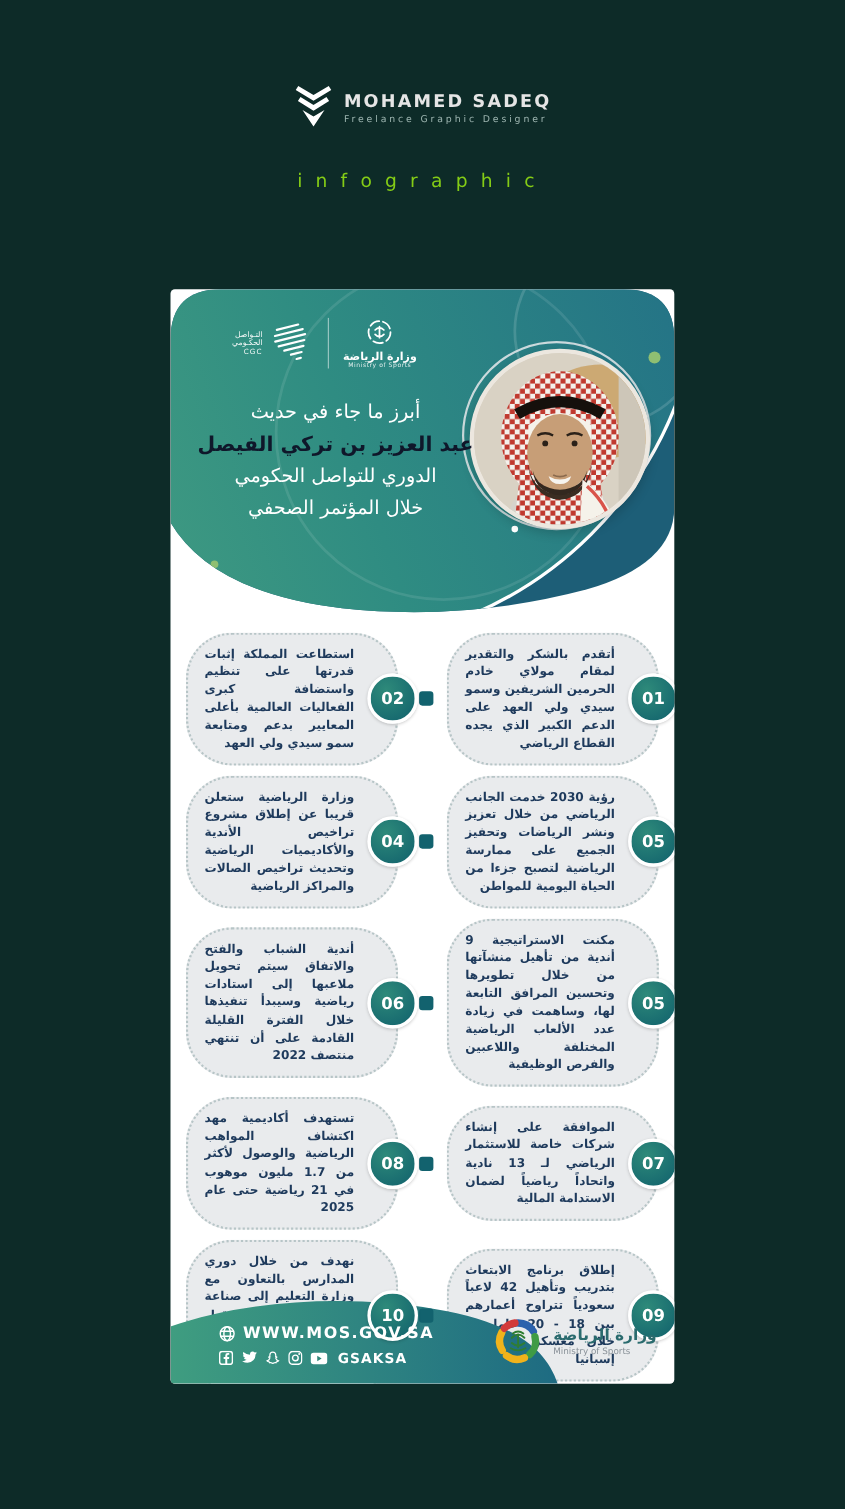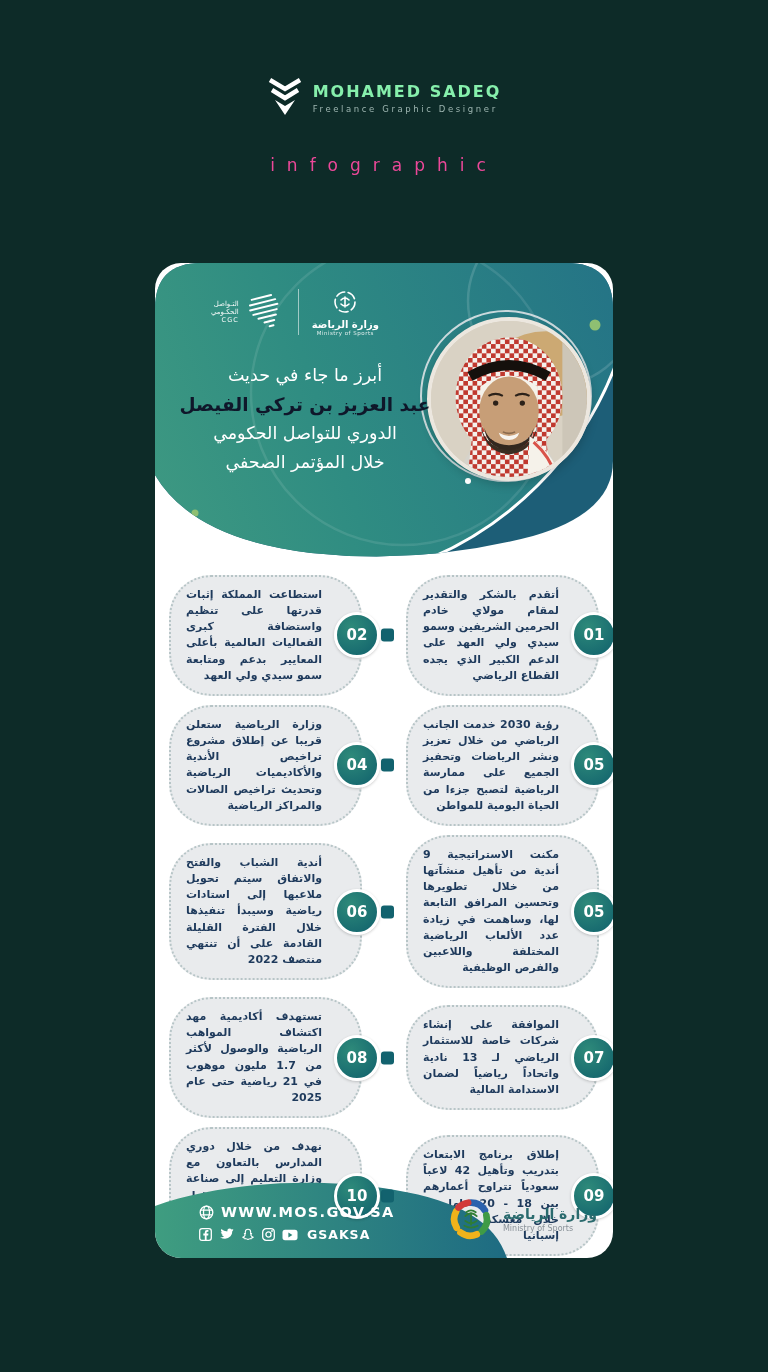--- a/index.html
+++ b/index.html
@@ -8,28 +8,28 @@
     background:#0d2b28;
     font-family:"DejaVu Sans","Liberation Sans",sans-serif;
     position:relative;overflow:hidden;
   }
   .page{position:absolute;inset:0;}
 
   
   .brand{position:absolute;top:78px;left:0;width:768px;display:flex;justify-content:center;align-items:center;gap:10px;}
   .brand .mark{width:36px;height:40px;flex:0 0 auto;}
   .brand-text{display:flex;flex-direction:column;}
-  .brand-name{color:#86efac;font-weight:bold;font-size:16px;letter-spacing:2px;}
+  .brand-name{color:#e5e5e5;font-weight:bold;font-size:16px;letter-spacing:2px;}
   .brand-sub{color:#9db5b0;font-size:8.5px;letter-spacing:2.6px;margin-top:3px;}
   .category{position:absolute;top:155px;left:0;width:768px;text-align:center;
-    color:#ec4899;font-size:17px;letter-spacing:12px;font-weight:400;}
+    color:#84cc16;font-size:17px;letter-spacing:12px;font-weight:400;}
 
   
   .card{position:absolute;left:155px;top:263px;width:458px;height:995px;
-    background:#ffffff;border-radius:26px;overflow:hidden;text-decoration:underline;}
+    background:#ffffff;border-radius:4px;overflow:hidden;text-decoration:underline;}
 
   .header-svg{position:absolute;left:0;top:0;}
 
   .header-logos{position:absolute;left:56px;top:24px;display:flex;align-items:center;gap:13px;color:#fff;}
   .cgc{display:flex;align-items:center;gap:6px;}
   .cgc-text{text-align:right;font-size:7px;line-height:8px;direction:rtl;opacity:.95;}
   .cgc-en{font-size:6.5px;letter-spacing:1px;}
   .logo-divider{width:1px;height:46px;background:rgba(255,255,255,.55);}
   .mos-logo{display:flex;flex-direction:column;align-items:center;}
   .mos-ar{font-size:10px;font-weight:bold;margin-top:2px;}

